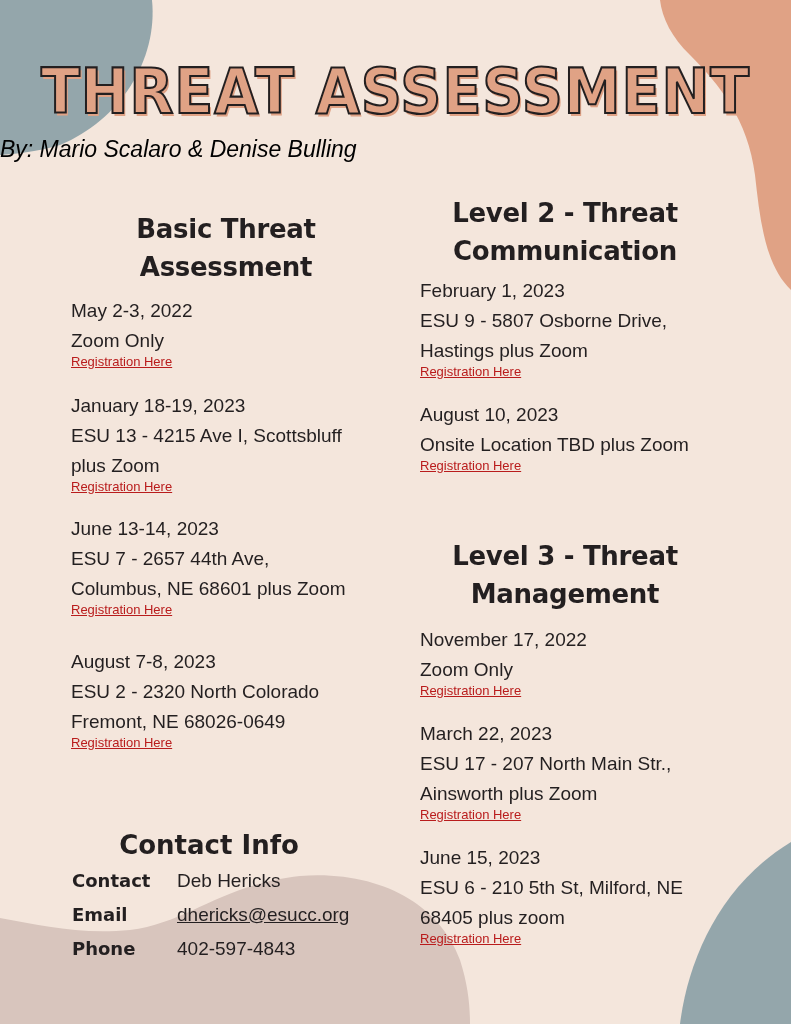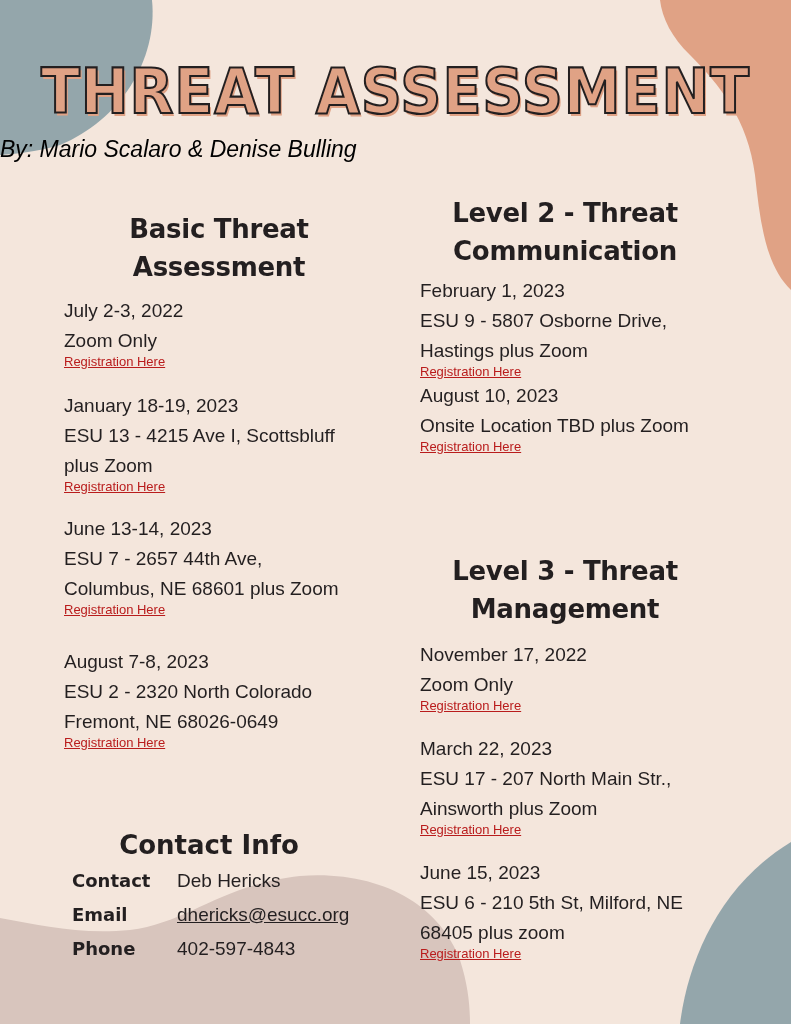--- a/index.html
+++ b/index.html
@@ -20,21 +20,21 @@
     -webkit-text-stroke: 2px #231f20;
     text-shadow: 2px 2px 0 #e0a285;
     transform: scaleY(1.08); transform-origin: top center;
   }
   .byline {
     position: absolute; left: 0; right: 0; top: 136px; text-align: left;
     font-size: 23px; color: #000000; font-style: italic;
   }
 
   .col { position: absolute; }
-  .col-left { left: 64px; width: 310px; top: 210px; }
+  .col-left { left: 71px; width: 310px; top: 210px; }
   .col-right { left: 420px; width: 300px; top: 194px; }
 
   .section-title {
     font-family: "DejaVu Sans", sans-serif; font-weight: bold;
     font-size: 26px; line-height: 38px; text-align: center;
     margin: 0; color: #231f20; letter-spacing: -0.3px;
   }
   .event { font-size: 19px; line-height: 30px; }
   .event .line { display: block; white-space: nowrap; }
   .reg {
@@ -66,21 +66,21 @@
   <div class="title">THREAT ASSESSMENT</div>
   <div class="byline">By:  Mario Scalaro &amp; Denise Bulling</div>
 
   <div class="col col-left">
     <h2 class="section-title">
       <span>Basic Threat</span><br>
       <span>Assessment</span>
     </h2>
 
     <div class="event" style="margin-top:10px;">
-      <span class="line">July 2-3, 2022</span>
+      <span class="line">May 2-3, 2022</span>
       <span class="line">Zoom Only</span>
       <a class="reg">Registration Here</a>
     </div>
 
     <div class="event" style="margin-top:20px;">
       <span class="line">January 18-19, 2023</span>
       <span class="line">ESU 13 - 4215 Ave I, Scottsbluff</span>
       <span class="line">plus Zoom</span>
       <a class="reg">Registration Here</a>
     </div>
@@ -106,28 +106,28 @@
       <span>Communication</span>
     </h2>
 
     <div class="event" style="margin-top:6px;">
       <span class="line">February 1, 2023</span>
       <span class="line">ESU 9 - 5807 Osborne Drive,</span>
       <span class="line">Hastings plus Zoom</span>
       <a class="reg">Registration Here</a>
     </div>
 
-    <div class="event" style="">
+    <div class="event" style="margin-top:19px;">
       <span class="line">August 10, 2023</span>
       <span class="line">Onsite Location TBD plus Zoom</span>
       <a class="reg">Registration Here</a>
     </div>
   </div>
 
-  <div class="col col-right" style="top:552px;">
+  <div class="col col-right" style="top:537px;">
     <h2 class="section-title" style="margin-left:-10px;">
       <span>Level 3 - Threat</span><br>
       <span>Management</span>
     </h2>
 
     <div class="event" style="margin-top:12px;">
       <span class="line">November 17, 2022</span>
       <span class="line">Zoom Only</span>
       <a class="reg">Registration Here</a>
     </div>

